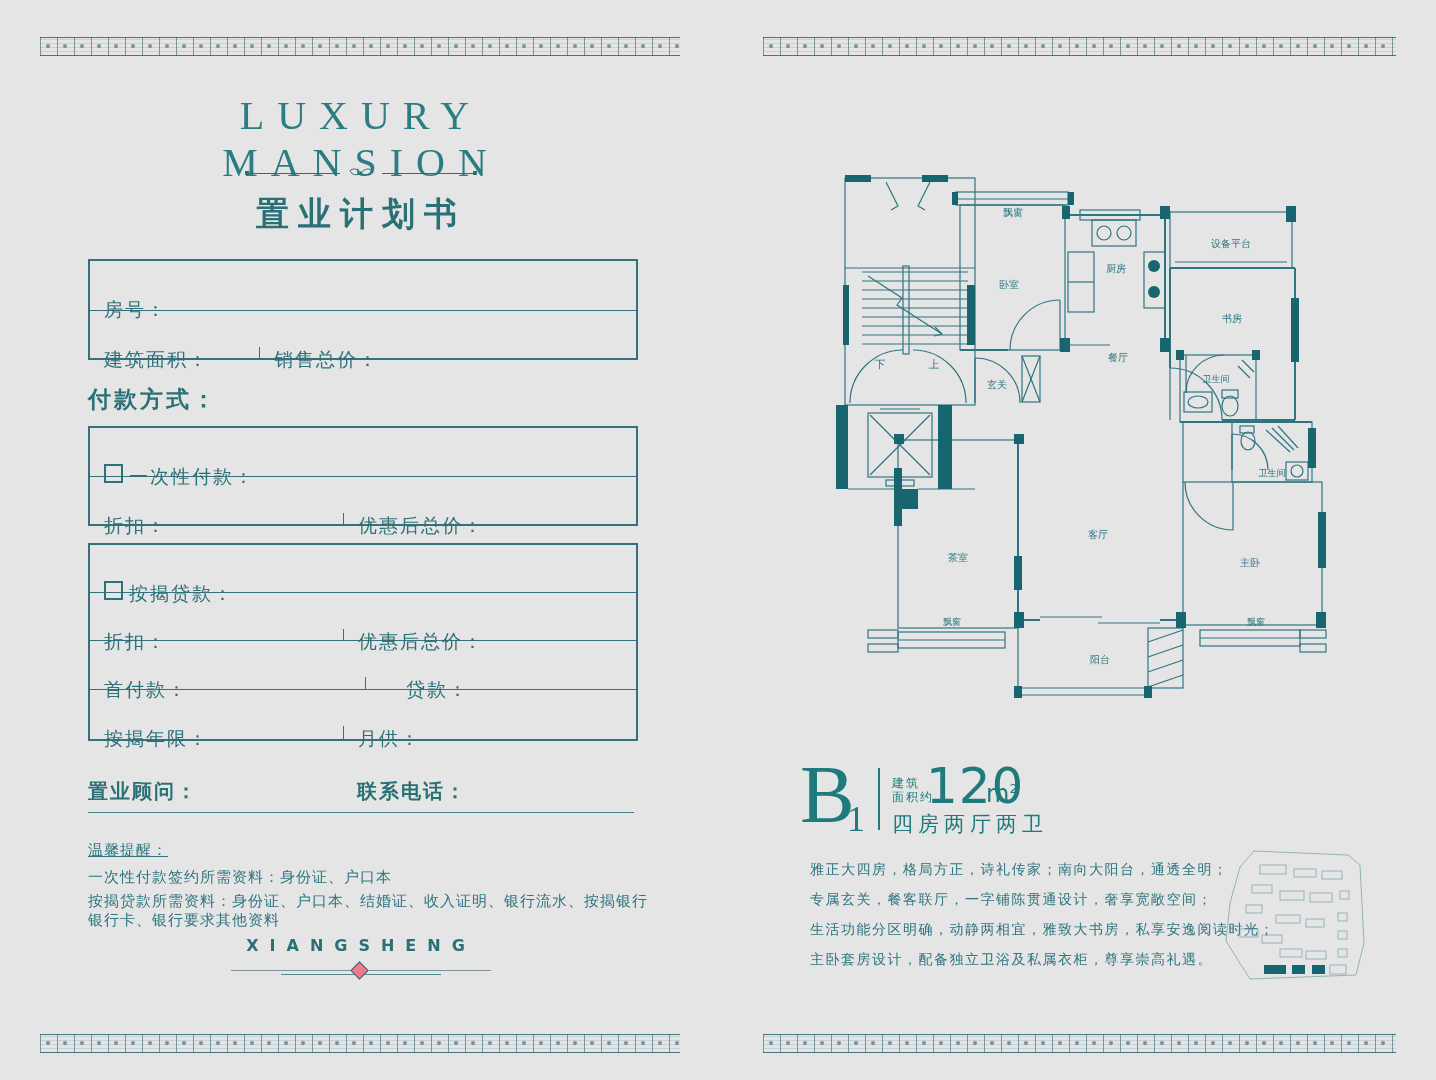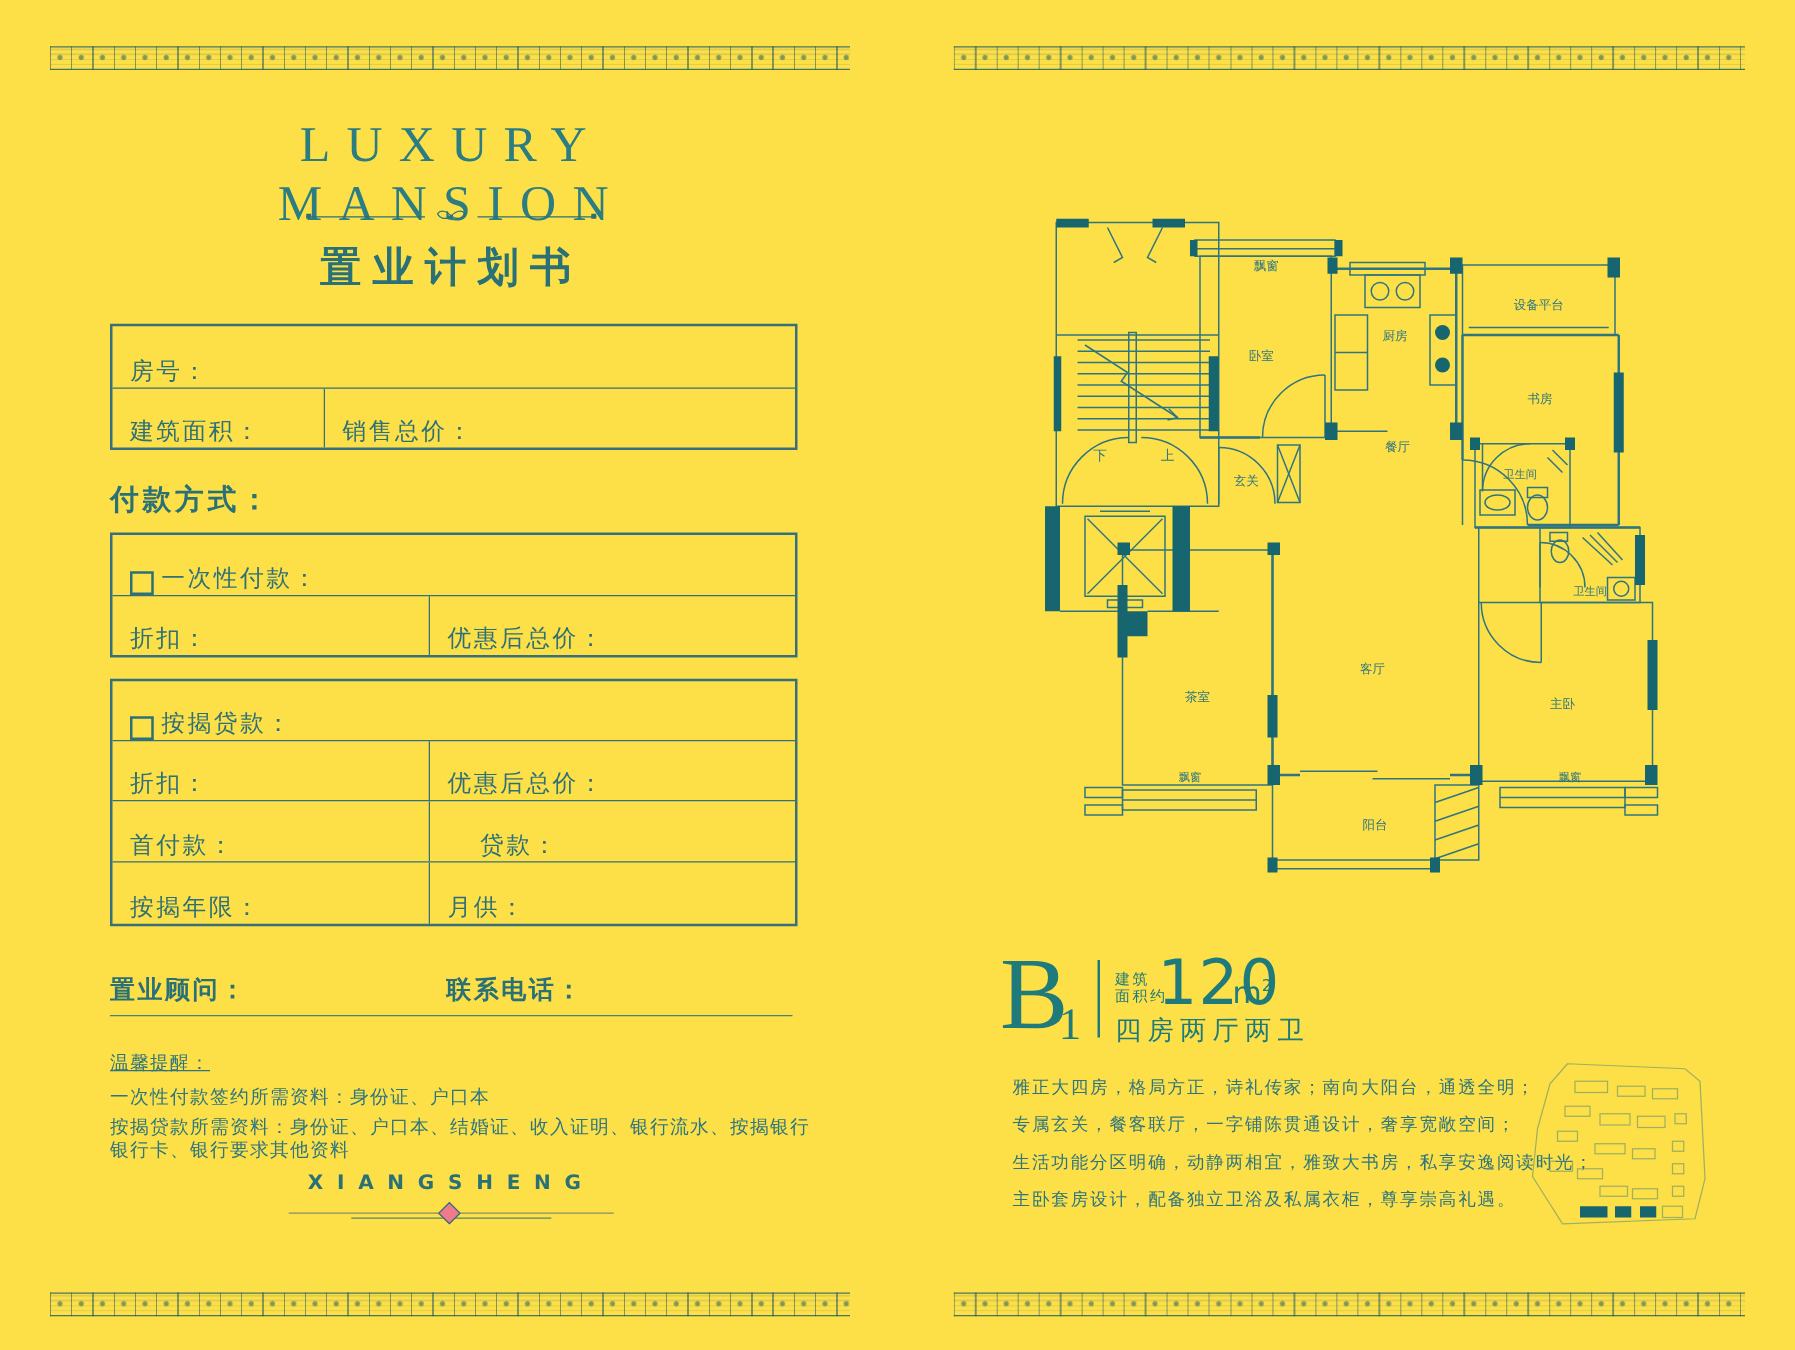--- a/index.html
+++ b/index.html
@@ -1,16 +1,16 @@
 <!DOCTYPE html>
 <html><head>
 <meta charset="utf-8">
 <style>
   html,body{margin:0;padding:0;background:#c8c8c8;}
-  .canvas{position:relative;width:1436px;height:1080px;background:#fde047;overflow:hidden;
+  .canvas{position:relative;width:1436px;height:1080px;background:#e5e5e5;overflow:hidden;
           font-family:"DejaVu Sans",sans-serif;color:#2a7077;}
   .abs{position:absolute;}
   
   .deco{height:17px;border-top:1px solid rgba(31,90,100,.8);border-bottom:1px solid rgba(31,90,100,.8);
         background-image:
           repeating-linear-gradient(90deg, rgba(31,90,100,.55) 0 1px, transparent 1px 17px),
           radial-gradient(circle at 8px 8px, rgba(31,90,100,.55) 1.5px, transparent 2.6px),
           repeating-linear-gradient(0deg, transparent 0 3px, rgba(31,90,100,.14) 3px 4px);
         background-size:auto,17px 17px,auto;}
   
@@ -19,22 +19,22 @@
   .divider{left:245px;top:166px;width:232px;height:14px;display:flex;align-items:center;}
   .divider .ln{flex:1;height:1px;background:#2a7077;position:relative;}
   .divider .ln::before{content:"";position:absolute;top:-2px;width:4px;height:4px;background:#2a7077;}
   .divider .ln.l::before{left:0;} .divider .ln.r::before{right:0;}
   .divider .orn{margin:0 8px;}
   .doc-title{left:88px;top:192px;width:546px;text-align:center;font-size:33px;font-weight:600;
              letter-spacing:9px;color:#2a7077;}
   .tbl{border:2px solid #37707d;}
   .tbl .row{display:flex;border-top:1px solid #37707d;}
   .tbl .row:first-child{border-top:none;}
-  .cell{display:flex;align-items:flex-end;padding-left:14px;box-sizing:border-box;
-        border-left:1px solid #37707d;font-size:19px;font-weight:500;letter-spacing:2px;color:#2d7078;}
+  .cell{display:flex;align-items:flex-start;padding-left:14px;box-sizing:border-box;
+        border-left:1px solid #37707d;font-size:19px;font-weight:500;letter-spacing:2px;color:#2d7078;margin-top:36px;}
   .cell:first-child{border-left:none;}
   .cbx{display:inline-block;width:15px;height:15px;border:2px solid #2d7078;margin-right:6px;}
   .sec-head{font-size:23px;font-weight:700;letter-spacing:3px;color:#2a7077;}
   .small{font-size:15px;letter-spacing:1px;color:#2e7580;}
   .hline{height:1px;background:rgba(45,110,120,.85);}
   .footer-brand{left:88px;top:936px;width:546px;text-align:center;font-size:16px;letter-spacing:11px;
                 font-weight:600;color:#2a7077;}
   .fdiv{left:231px;top:963px;width:260px;height:16px;}
   .fdiv .main{position:absolute;top:7px;left:0;right:0;height:1px;background:rgba(80,110,120,.7);}
   .fdiv .sub{position:absolute;top:11px;left:50px;width:160px;height:1px;background:rgba(42,112,119,.8);}
@@ -123,21 +123,21 @@
       </div>
     </div>
     <div class="row" style="height:47px;">
       <div class="cell" style="width:253px;">
         <span>折扣：</span>
       </div>
       <div class="cell" style="flex:1;">
         <span>优惠后总价：</span>
       </div>
     </div>
-    <div class="row" style="height:48px;">
+    <div class="row" style="height:48px;gap:22px;">
       <div class="cell" style="width:253px;">
         <span>首付款：</span>
       </div>
       <div class="cell" style="flex:1;padding-left:40px;">
         <span>贷款：</span>
       </div>
     </div>
     <div class="row" style="height:49px;">
       <div class="cell" style="width:253px;">
         <span>按揭年限：</span>

